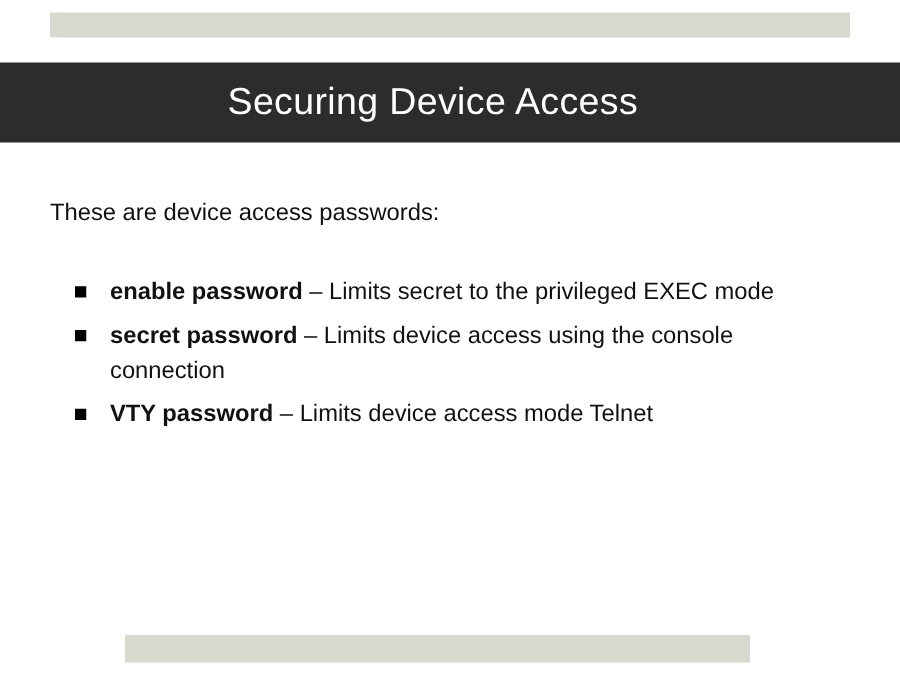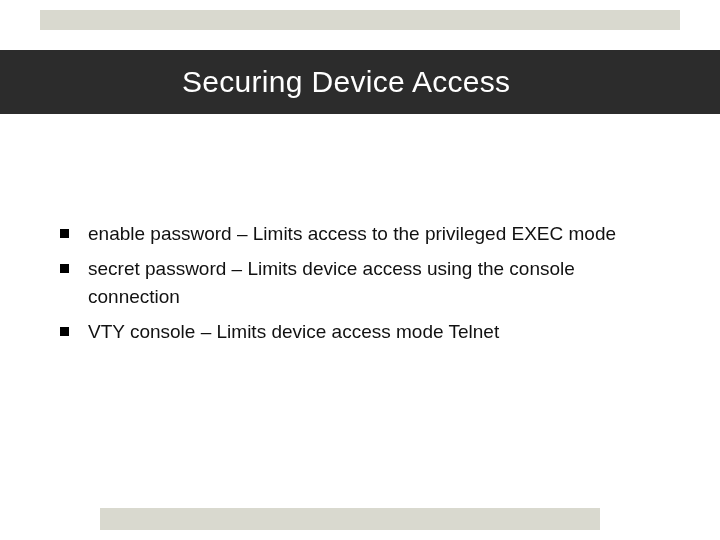--- a/index.html
+++ b/index.html
@@ -45,45 +45,46 @@
     padding-left: 28px;
     margin-bottom: 6px;
   }
   .list li::before {
     content: "";
     position: absolute;
     left: 0; top: 9px;
     width: 9px; height: 9px;
     background: #000;
   }
-  .list .term { font-weight: 400; }
+  .list .term { font-weight: 700; }
   .bottom-bar {
     position: absolute;
     left: 100px; bottom: 10px;
     width: 500px; height: 22px;
     background: #d9d9cf;
   }
 </style>
 </head>
 <body>
 
 <div class="slide">
   <div class="top-bar"></div>
 
   <div class="title-bar">
     <h1>Securing Device Access</h1>
   </div>
 
+  <p class="intro">These are device access passwords:</p>
 
   <ul class="list">
     <li>
-      <span class="term">enable password</span><span> – </span><span>Limits access to the privileged EXEC mode</span>
+      <span class="term">enable password</span><span> – </span><span>Limits secret to the privileged EXEC mode</span>
     </li>
     <li>
       <span class="term">secret password</span><span>  – </span><span>Limits device access using the console connection</span>
     </li>
     <li>
-      <span class="term">VTY console</span><span> – </span><span>Limits device access mode Telnet</span>
+      <span class="term">VTY password</span><span> – </span><span>Limits device access mode Telnet</span>
     </li>
   </ul>
 
   <div class="bottom-bar"></div>
 </div>
 
 </body></html>

